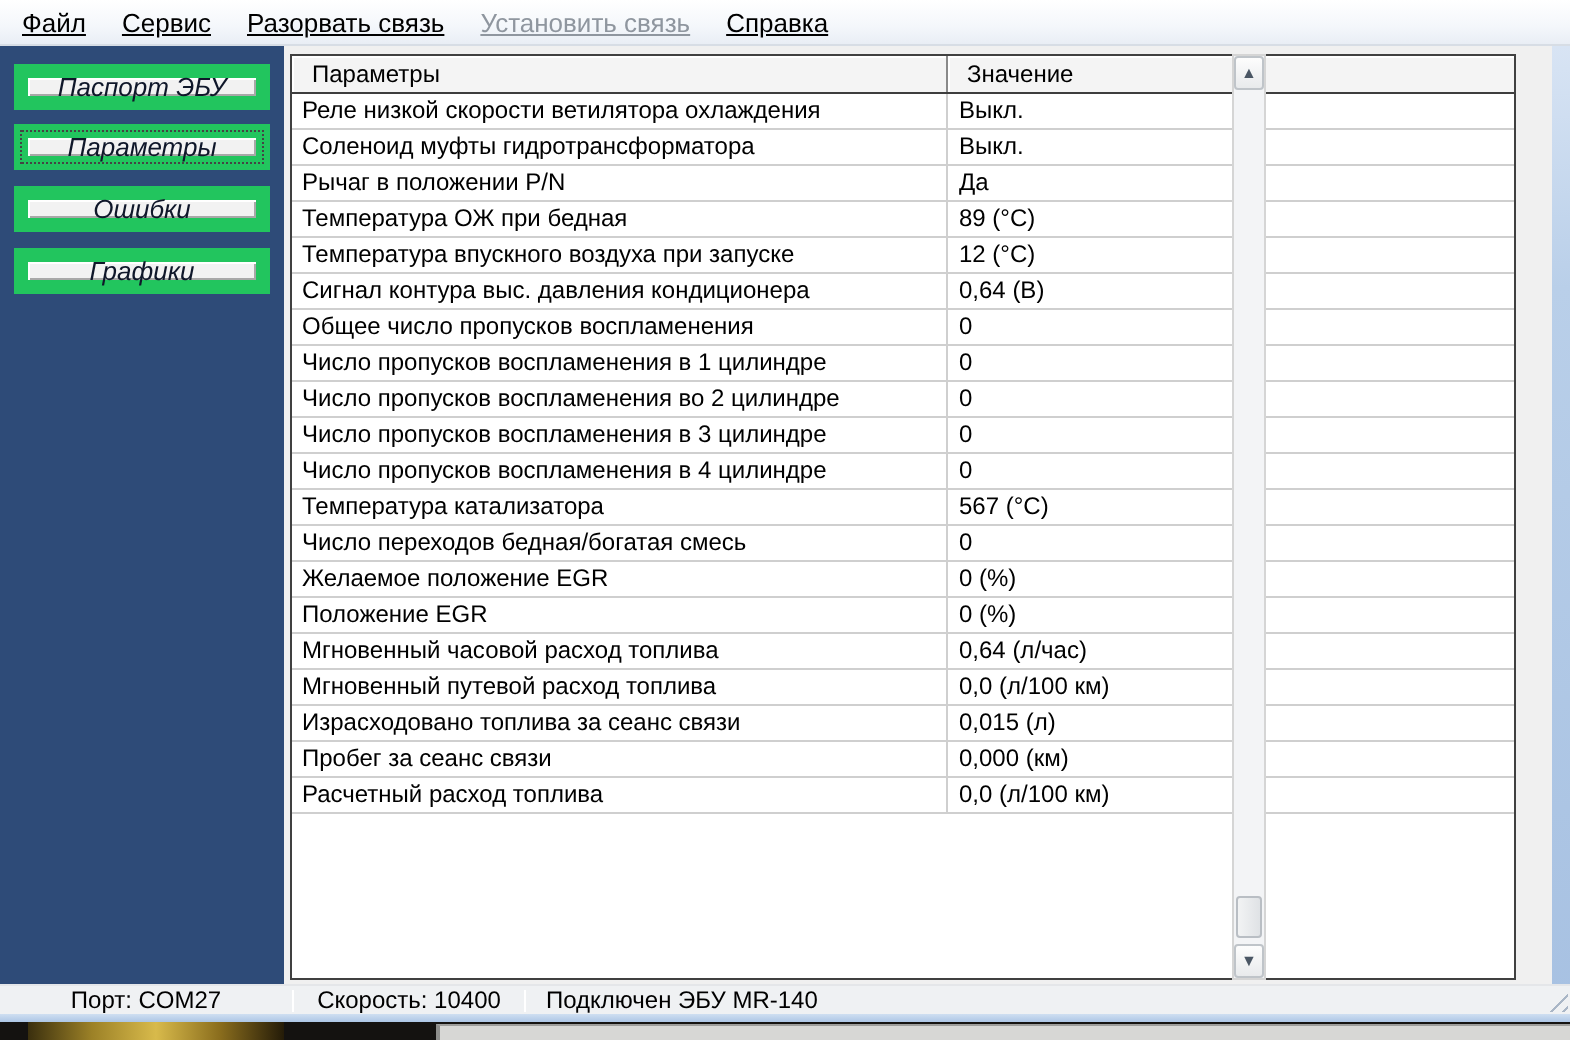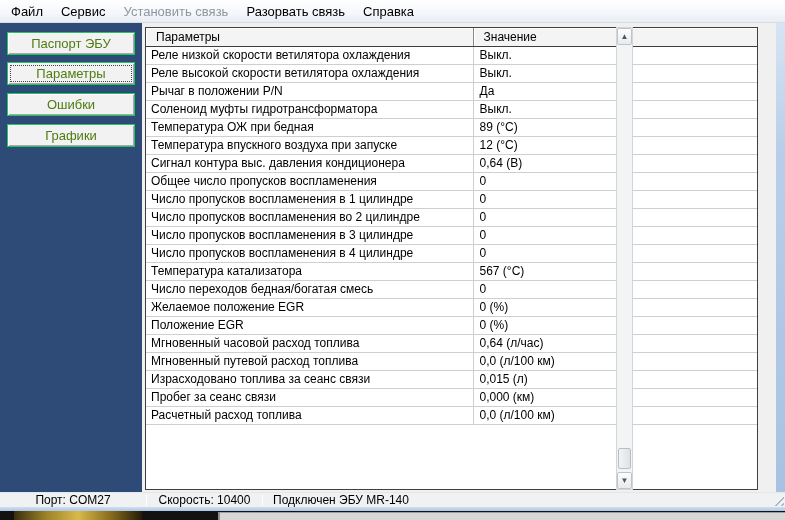--- a/index.html
+++ b/index.html
@@ -13,39 +13,39 @@
   }
 
   
   .menubar {
     position:absolute; top:0; left:0; width:785px; height:23px;
     background:linear-gradient(#ffffff 0%, #f4f7fb 60%, #e9eef5 100%);
     border-bottom:1px solid #d7dde5;
     display:flex; align-items:stretch; padding-left:2px;
     font-size:13px;
   }
-  .menu-item { display:flex; align-items:center; padding:0 9px; cursor:default; }
+  .menu-item { display:flex; align-items:center; padding:0 9px; cursor:default;text-decoration:underline; }
   .menu-item.disabled { color:#8f969f; }
 
   
   .main {
     position:absolute; top:23px; left:0; width:785px; height:469px;
     background:#f0f0f0;
   }
   .sidebar {
     position:absolute; left:0; top:0; width:142px; height:469px;
     background:#2e4b78;
   }
   .side-btn {
     position:absolute; left:7px; width:128px; height:23px;
     background:#f2f2f2;
-    border:1px solid #22c55e;
+    border:7px solid #22c55e;
     box-shadow: inset 1px 1px 0 #ffffff, inset -1px -1px 0 #a8a8a8;
-    font-size:13px; color:#4d7c0f;
-    display:flex; align-items:center; justify-content:center;
+    font-size:13px; color:#0f172a;
+    display:flex; align-items:center; justify-content:center;font-style:italic;
   }
   .side-btn.focused { outline:1px dotted #444; outline-offset:-4px; }
 
   
   .listview {
     position:absolute; left:145px; top:4px; width:613px; height:463px;
     background:#ffffff; border:1px solid #404040;
     overflow:hidden;
   }
   table.params { border-collapse:collapse; table-layout:fixed; width:611px; font-size:12px; }
@@ -126,22 +126,22 @@
   }
 </style>
 </head>
 <body>
 
 <div>
 
   <div class="menubar">
     <span class="menu-item">Файл</span>
     <span class="menu-item">Сервис</span>
+    <span class="menu-item">Разорвать связь</span>
     <span class="menu-item disabled">Установить связь</span>
-    <span class="menu-item">Разорвать связь</span>
     <span class="menu-item">Справка</span>
   </div>
 
   <div class="main">
 
     <div class="sidebar">
       <div class="side-btn" style="top:9px">Паспорт ЭБУ</div>
       <div class="side-btn focused" style="top:39px">Параметры</div>
       <div class="side-btn" style="top:101px">Графики</div>
       <div class="side-btn" style="top:70px">Ошибки</div>
@@ -158,33 +158,29 @@
             <th class="h-param">Параметры</th>
             <th class="h-value">Значение</th>
           </tr>
         </thead>
         <tbody id="rows">
   <tr>
     <td class="param">Реле низкой скорости ветилятора охлаждения</td>
     <td class="value">Выкл.</td>
   </tr>
 
-  <tr>
-    <td class="param">Реле высокой скорости ветилятора охлаждения</td>
+
+  <tr>
+    <td class="param">Соленоид муфты гидротрансформатора</td>
     <td class="value">Выкл.</td>
   </tr>
 
   <tr>
     <td class="param">Рычаг в положении P/N</td>
     <td class="value">Да</td>
-  </tr>
-
-  <tr>
-    <td class="param">Соленоид муфты гидротрансформатора</td>
-    <td class="value">Выкл.</td>
   </tr>
 
 
 
   <tr>
     <td class="param">Температура ОЖ при бедная</td>
     <td class="value">89  (°C)</td>
   </tr>
 
   <tr>

